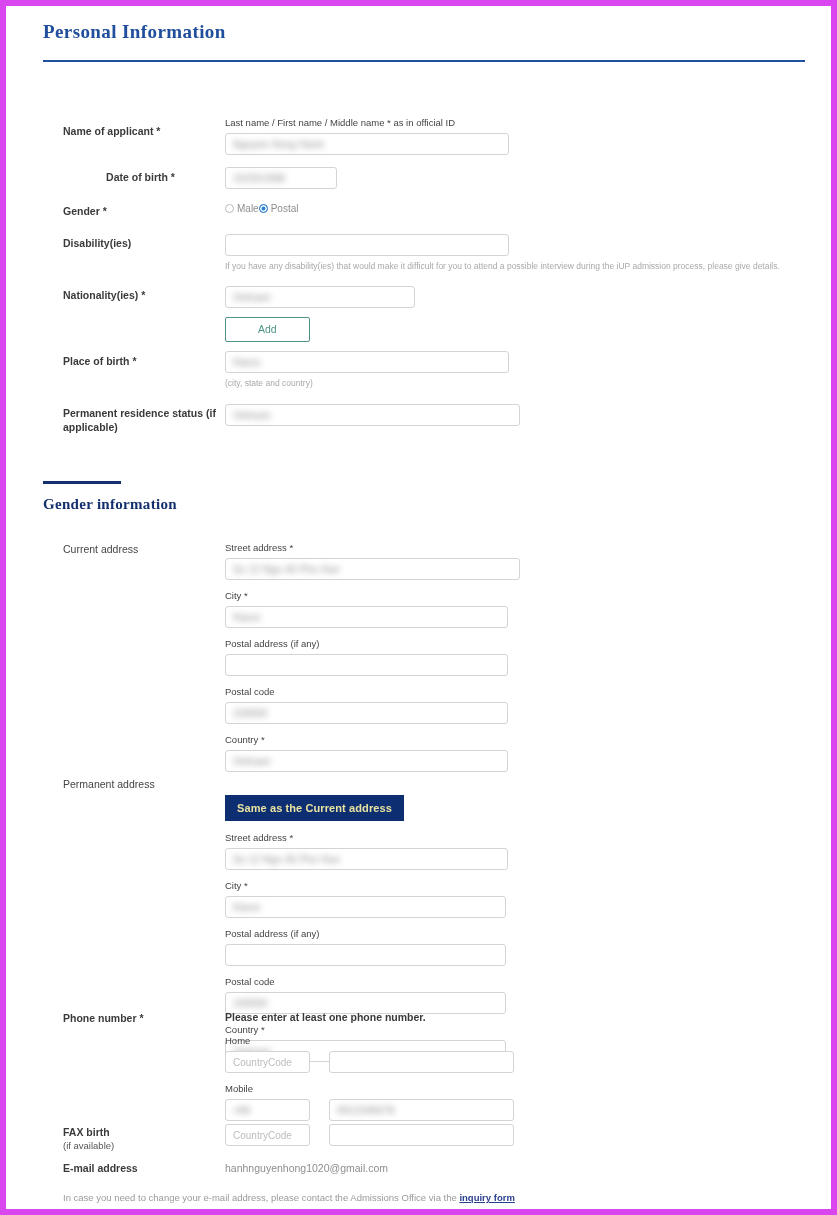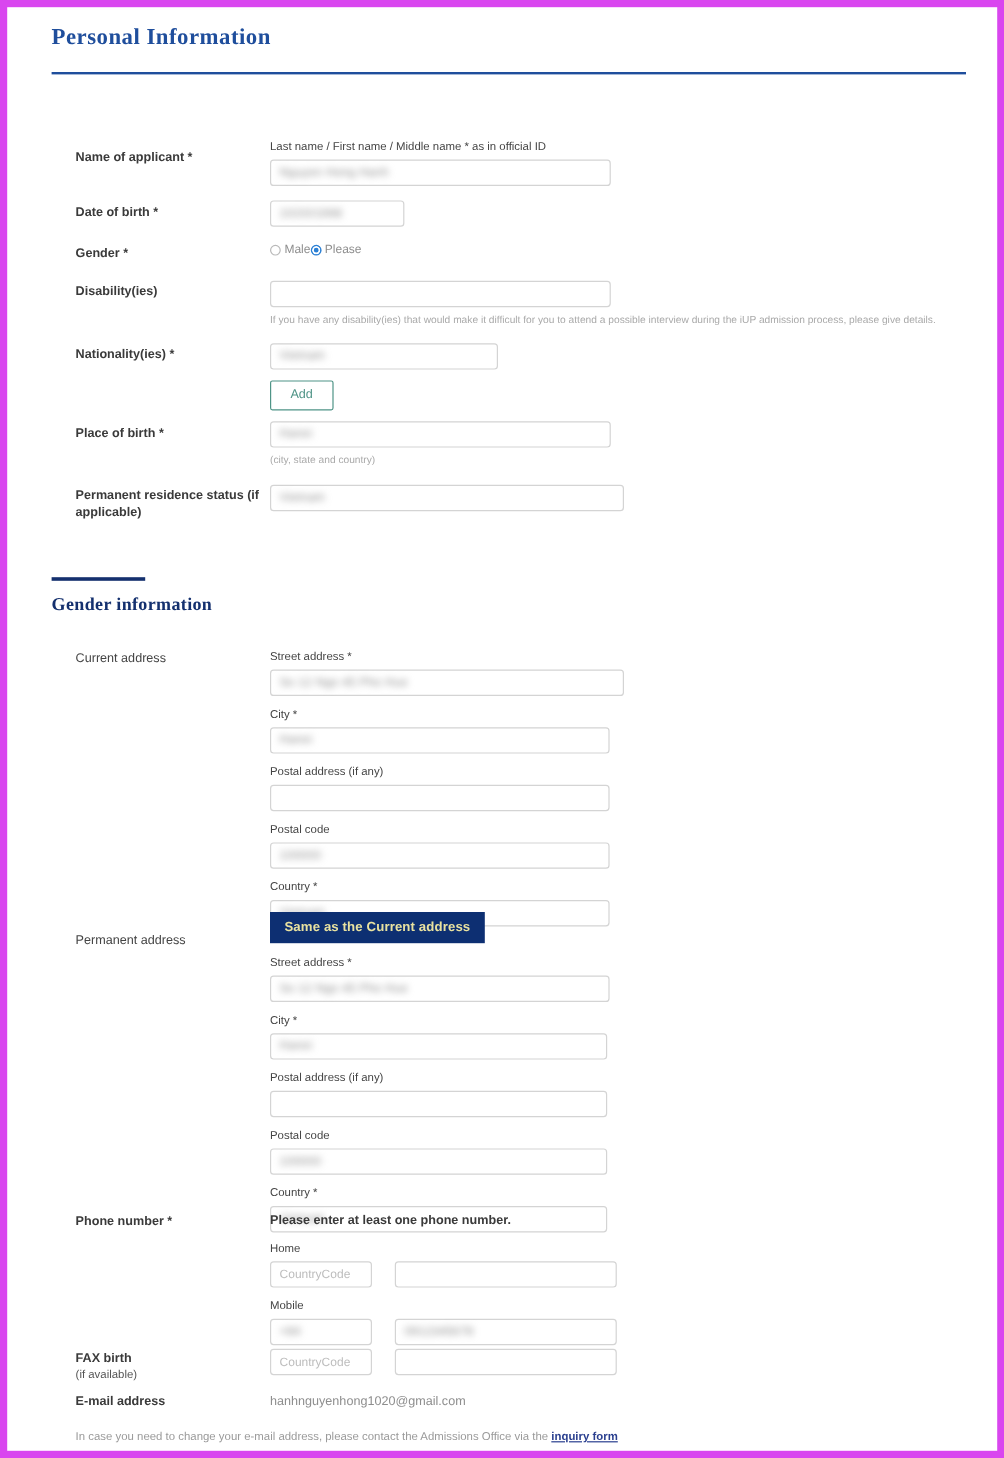--- a/index.html
+++ b/index.html
@@ -148,37 +148,38 @@
   .radio-label { font-size: 10px; color: #8e8e8e; }
 
   
   .btn-add {
     display: inline-block;
     border: 1px solid #4f9487;
     background: #ffffff;
     color: #4f9487;
     font-family: "Liberation Sans", sans-serif;
     font-size: 10.5px;
-    padding: 5px 16px;
+    padding: 5px 32px;
     border-radius: 2px;
     cursor: pointer;
     line-height: 13px;
   }
   .btn-same {
     display: inline-block;
     background: #0d2f72;
     color: #e9e2a0;
     border: none;
     font-family: "Liberation Sans", sans-serif;
     font-size: 11px;
     font-weight: bold;
     padding: 6px 12px;
     cursor: pointer;
     line-height: 14px;
     letter-spacing: 0.1px;
+    margin-top: 35px;
   }
 
   
   .email-val { font-size: 10.5px; color: #8e8e8e; line-height: 14px; }
   .footnote {
     position: absolute;
     left: 57px;
     top: 1185px;
     font-size: 9.5px;
     color: #9a9a9a;
@@ -207,40 +208,40 @@
     <div class="row-field" style="top:0px;">
       <div class="sublabel">Last name / First name / Middle name * as in official ID</div>
       <div class="blur-wrap">
         <input class="fld" style="width: 284px;">
         <span class="blur-val">Nguyen Hong Hanh</span>
       </div>
     </div>
   </div>
 
   <div class="row" style="top:161px;">
-    <div class="row-label" style="top:3px;">Date of birth *</div>
+    <div class="row-label" style="top:3px;text-align:center;">Date of birth *</div>
     <div class="row-field" style="top:0px;">
       <div class="blur-wrap">
         <input class="fld" style="width: 112px;">
         <span class="blur-val">10/20/1998</span>
       </div>
     </div>
   </div>
 
   <div class="row" style="top:197px;">
     <div class="row-label" style="top:1px;">Gender *</div>
     <div class="row-field" style="top:0px;">
       <div class="radios">
         <label class="radio-item">
           <span class="rdo"></span>
           <span class="radio-label">Male</span>
         </label>
         <label class="radio-item">
           <span class="rdo on"></span>
-          <span class="radio-label">Please</span>
+          <span class="radio-label">Postal</span>
         </label>
       </div>
     </div>
   </div>
 
   <div class="row" style="top:228px;">
     <div class="row-label" style="top:2px;">Disability(ies)</div>
     <div class="row-field" style="top:0px;">
       <input class="fld" style="width: 284px;">
       <div class="helper">If you have any disability(ies) that would make it difficult for you to attend a possible interview during the iUP admission process, please give details.</div>

